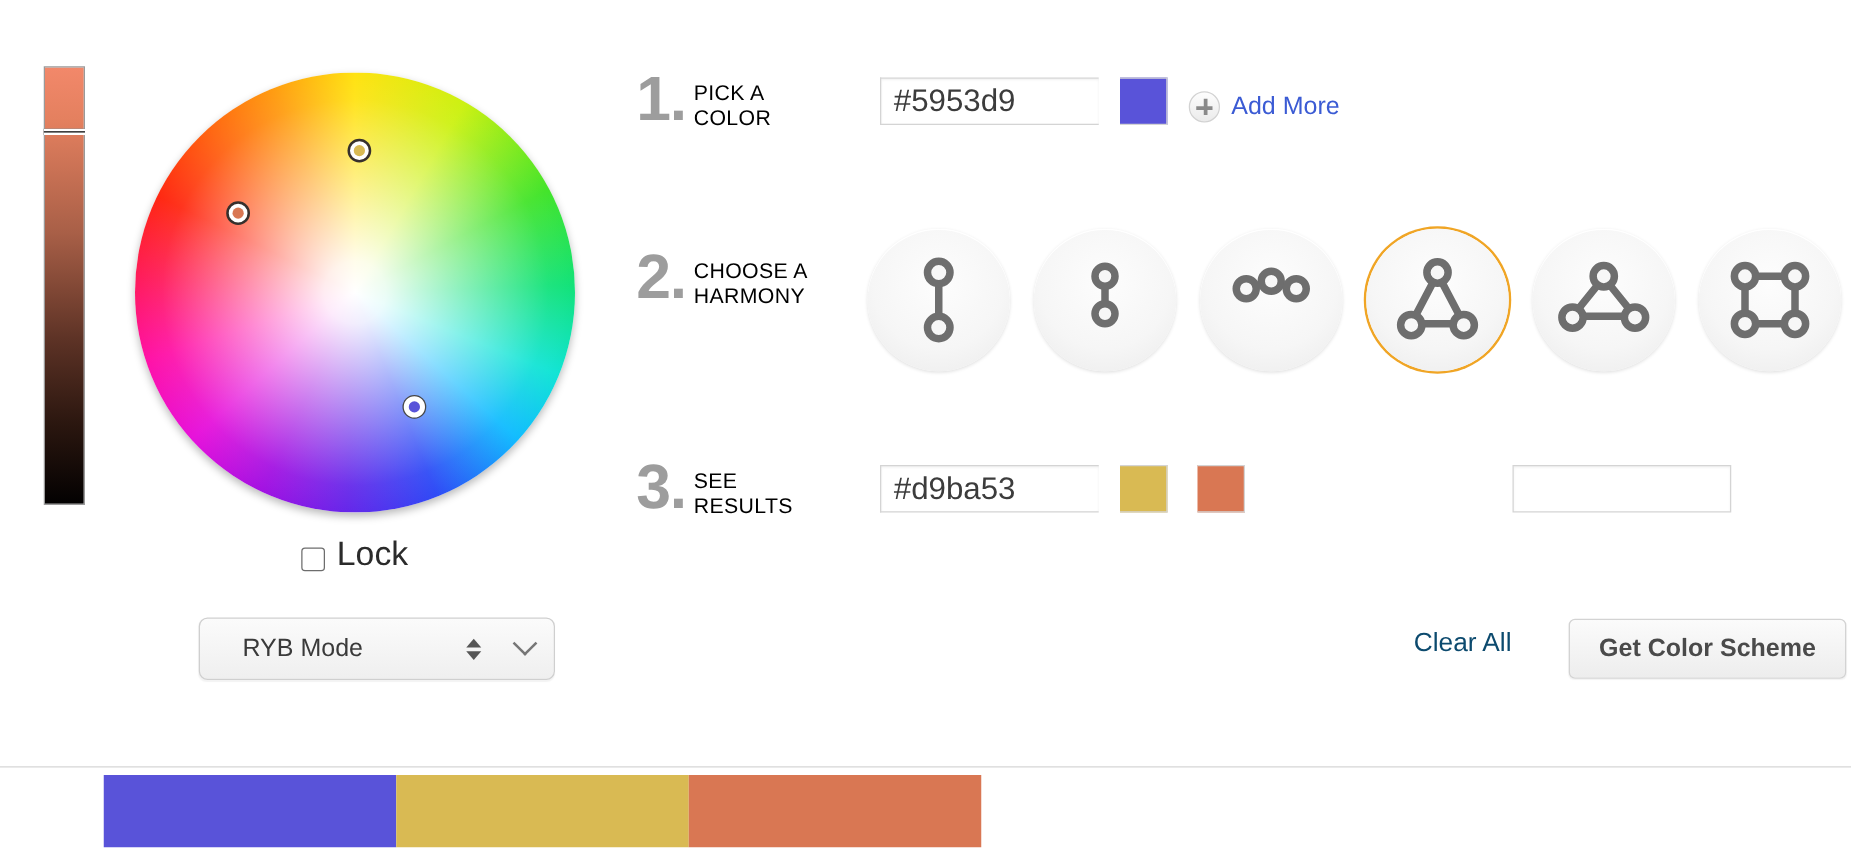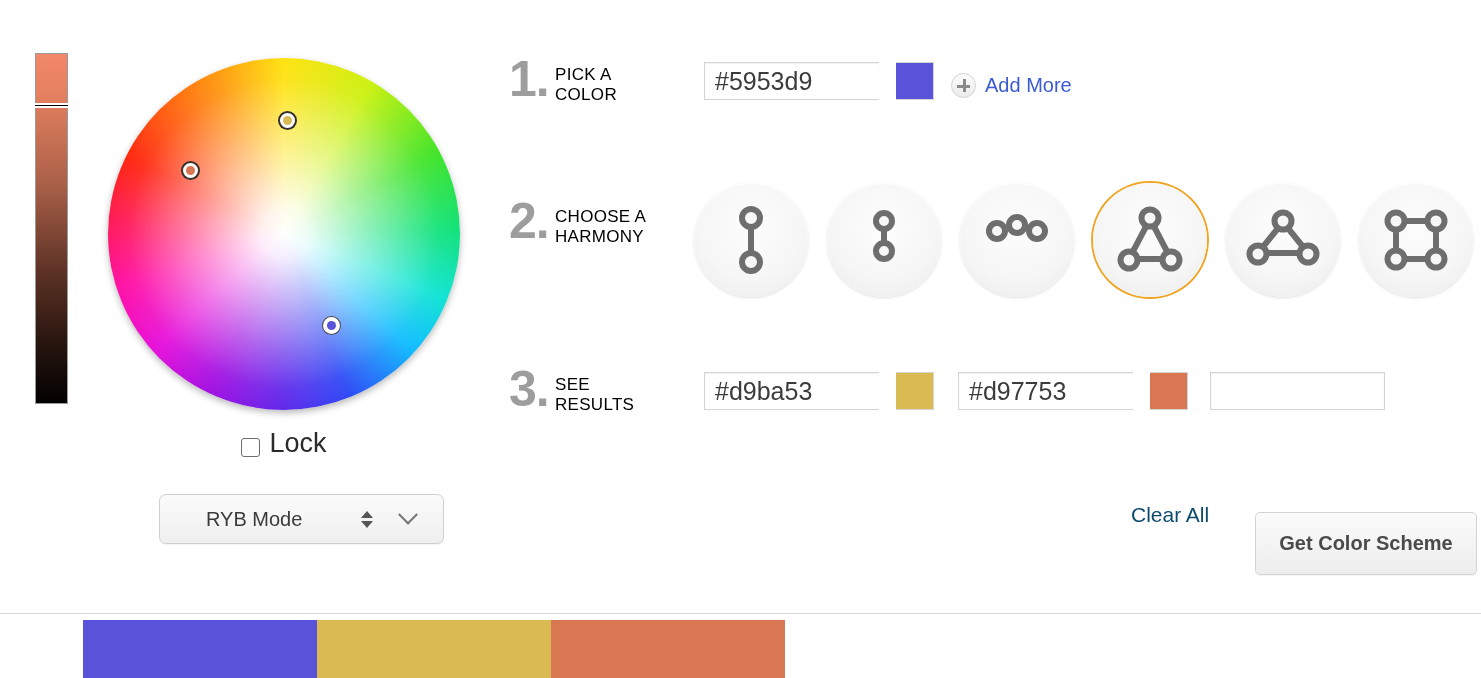--- a/index.html
+++ b/index.html
@@ -58,21 +58,21 @@
     width: 19px; height: 19px; border: 1.5px solid #6d6d6d;
     border-radius: 3px; background: #fff;
   }
   .lock-label { font-size: 27px; color: #2b2b2b; line-height: 1; }
 
   
   .mode-select {
     position: absolute; left: 159px; top: 494px; width: 285px; height: 50px;
     border: 1px solid #cfcfcf; border-radius: 7px;
     background: linear-gradient(to bottom, #fbfbfb 0%, #efefef 100%);
-    display: flex; align-items: center; padding: 0 28px;
+    display: flex; align-items: center; padding: 0 16px;
     box-shadow: 0 1px 1px rgba(0,0,0,.05);
   }
   .mode-text { flex: 1; font-size: 20px; color: #3a3a3a; padding-left: 18px; }
   .stepper { display: flex; flex-direction: column; gap: 3px; margin-right: 28px; }
   .stepper i { width: 0; height: 0; border-left: 6px solid transparent; border-right: 6px solid transparent; }
   .stepper i.up { border-bottom: 7px solid #565656; }
   .stepper i.dn { border-top: 7px solid #565656; }
   .chev { width: 14px; height: 14px; border-right: 2px solid #767676; border-bottom: 2px solid #767676; transform: rotate(45deg) translate(-3px,-3px); }
 
   
@@ -121,27 +121,26 @@
     display: flex; align-items: center; justify-content: center;
   }
   .harmony.sel { box-shadow: 0 0 0 2px #f0a525; }
 
   
   .clear-all {
     position: absolute; left: 1131px; top: 503px;
     font-size: 21px; color: #3b5bd4;
   }
   .get-btn {
-    position: absolute; left: 1255px; top: 495px; width: 222px; height: 63px;
+    position: absolute; left: 1255px; top: 495px; width: 222px; height: 48px;
     border: 1px solid #d3d3d3; border-radius: 5px;
     background: linear-gradient(to bottom, #fbfbfb 0%, #ededed 100%);
     display: flex; align-items: center; justify-content: center;
     font-size: 20px; font-weight: 700; color: #4a4a4a;
     box-shadow: 0 1px 1px rgba(0,0,0,.05);
-    margin-top: 17px;
   }
 
   
   .divider { position: absolute; left: 0; top: 613px; width: 1481px; height: 1px; background: #d6d6d6; }
   .preview { position: absolute; left: 83px; top: 620px; height: 58px; display: flex; }
   .preview div { width: 234px; height: 58px; }
 </style>
 </head>
 <body>
 
@@ -259,21 +258,20 @@
       <div>SEE</div>
       <div>RESULTS</div>
     </div>
   </div>
 
   <div class="hexfield" style="left:704px; top:372px;">
     <input value="#d9ba53" style="">
     <div class="sw" id="sw-r0" style="background: rgb(217, 186, 83);"></div>
   </div>
   <div class="hexfield" style="left:958px; top:372px;">
-    <input value="#d97753" style="">
     <div class="sw" id="sw-r1" style="background: rgb(217, 119, 83);"></div>
   </div>
   <div class="hexfield empty" style="left:1210px; top:372px;">
     <input value="" style="">
   </div>
 
   <div class="clear-all" style="color: #0c4a6e;">Clear All</div>
   <div class="get-btn">Get Color Scheme</div>
 
   <div class="divider"></div>

